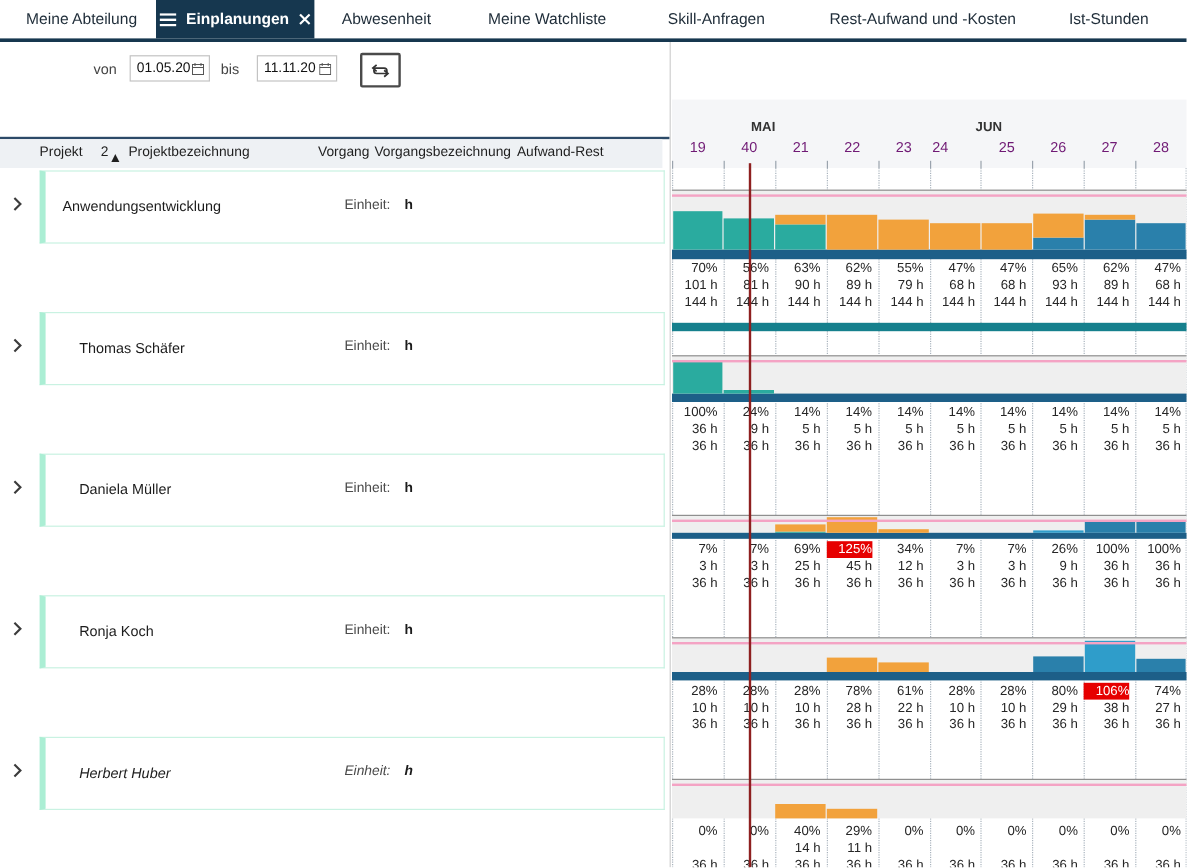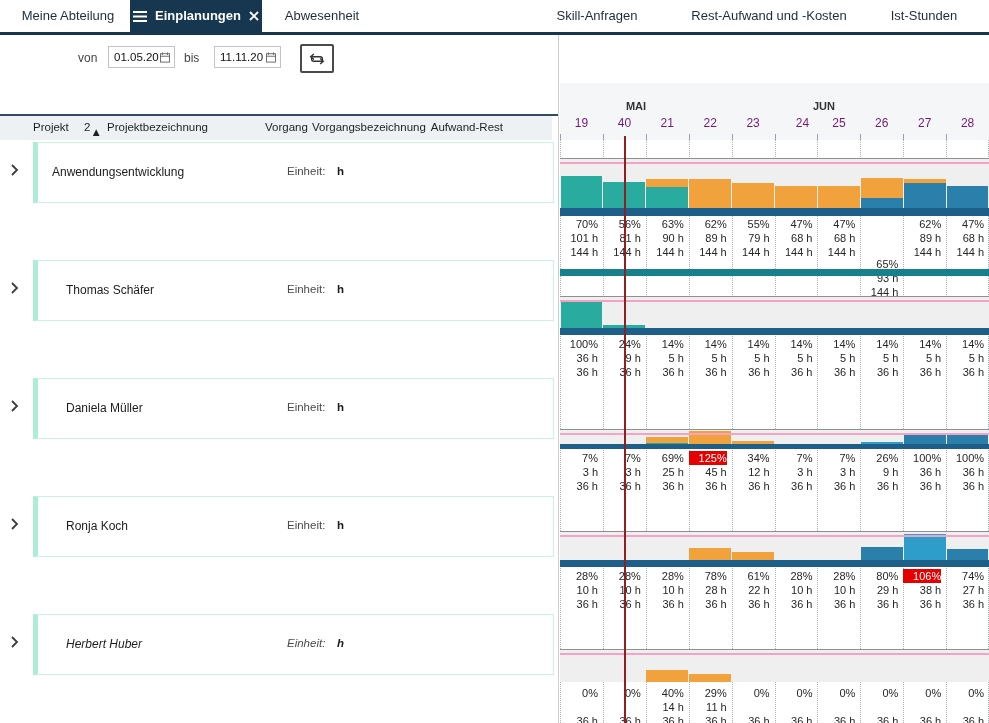--- a/index.html
+++ b/index.html
@@ -64,20 +64,21 @@
           <rect x="0" y="4.5" width="14" height="2" fill="#fff"></rect>
           <rect x="0" y="9" width="14" height="2" fill="#fff"></rect>
       </svg>
       <span>Einplanungen</span>
       <svg width="10" height="10" viewBox="0 0 10 10">
         <path d="M1 1 L9 9 M9 1 L1 9" stroke="#fff" stroke-width="1.8" fill="none"></path>
       </svg>
     </div>
     <div class="tab" style="left:68px">Meine Abteilung</div>
     <div class="tab" style="left:322px">Abwesenheit</div>
+    <div class="tab" style="left:456px">Meine Watchliste</div>
     <div class="tab" style="left:597px">Skill-Anfragen</div>
     <div class="tab" style="left:769px">Rest-Aufwand und -Kosten</div>
     <div class="tab" style="left:924px">Ist-Stunden</div>
   </div>
 
   <span class="lbl" style="left:78px">von</span>
   <div class="datebox" style="left:108px">
     <input value="01.05.20" style="">
     <svg width="11" height="11" viewBox="0 0 12 12" style="margin-right:4px">
       <rect x="0.5" y="1.5" width="11" height="10" fill="none" stroke="#555" stroke-width="1"></rect>
@@ -162,21 +163,21 @@
 
   <div class="theader">
     <div class="month" style="left:76px">MAI</div>
     <div class="month" style="left:264px">JUN</div>
     <div id="weeks">
         <div class="wk" style="left: 0px;">19</div>
         <div class="wk" style="left: 42.9px;">40</div>
         <div class="wk" style="left: 85.8px;">21</div>
         <div class="wk" style="left: 128.7px;">22</div>
         <div class="wk" style="left: 171.6px;">23</div>
-        <div class="wk" style="left: 221px; text-align: center;">24</div>
+        <div class="wk" style="left: 202px; text-align: center;">24</div>
         <div class="wk" style="left: 257.4px;">25</div>
         <div class="wk" style="left: 300.3px;">26</div>
         <div class="wk" style="left: 343.2px;">27</div>
         <div class="wk" style="left: 386.1px;">28</div>
       </div>
     <div id="ticks">
         <div class="tick" style="left: 0px;"></div>
         <div class="tick" style="left: 42.9px;"></div>
         <div class="tick" style="left: 85.8px;"></div>
         <div class="tick" style="left: 128.7px;"></div>
@@ -242,21 +243,21 @@
         <div class="numline">144 h</div>
       </div>
       <div class="seg" style="left: 257.9px; width: 41.9px; top: 46.38px; height: 21.62px; background: rgb(242, 162, 60);"></div>
       <div class="numcell" style="left: 257.4px; top: 77px;">
         <div class="numline">47%</div>
         <div class="numline">68 h</div>
         <div class="numline">144 h</div>
       </div>
       <div class="seg" style="left: 300.8px; width: 41.9px; top: 57.88px; height: 10.12px; background: rgb(42, 128, 171);"></div>
       <div class="seg" style="left: 300.8px; width: 41.9px; top: 38.1px; height: 19.78px; background: rgb(242, 162, 60);"></div>
-      <div class="numcell" style="left: 300.3px; top: 77px; margin-top: 40px;">
+      <div class="numcell" style="left: 300.3px; top: 77px;">
         <div class="numline">65%</div>
         <div class="numline">93 h</div>
         <div class="numline">144 h</div>
       </div>
       <div class="seg" style="left: 343.7px; width: 41.9px; top: 43.16px; height: 24.84px; background: rgb(42, 128, 171);"></div>
       <div class="seg" style="left: 343.7px; width: 41.9px; top: 39.48px; height: 3.68px; background: rgb(242, 162, 60);"></div>
       <div class="numcell" style="left: 343.2px; top: 77px;">
         <div class="numline">62%</div>
         <div class="numline">89 h</div>
         <div class="numline">144 h</div>

